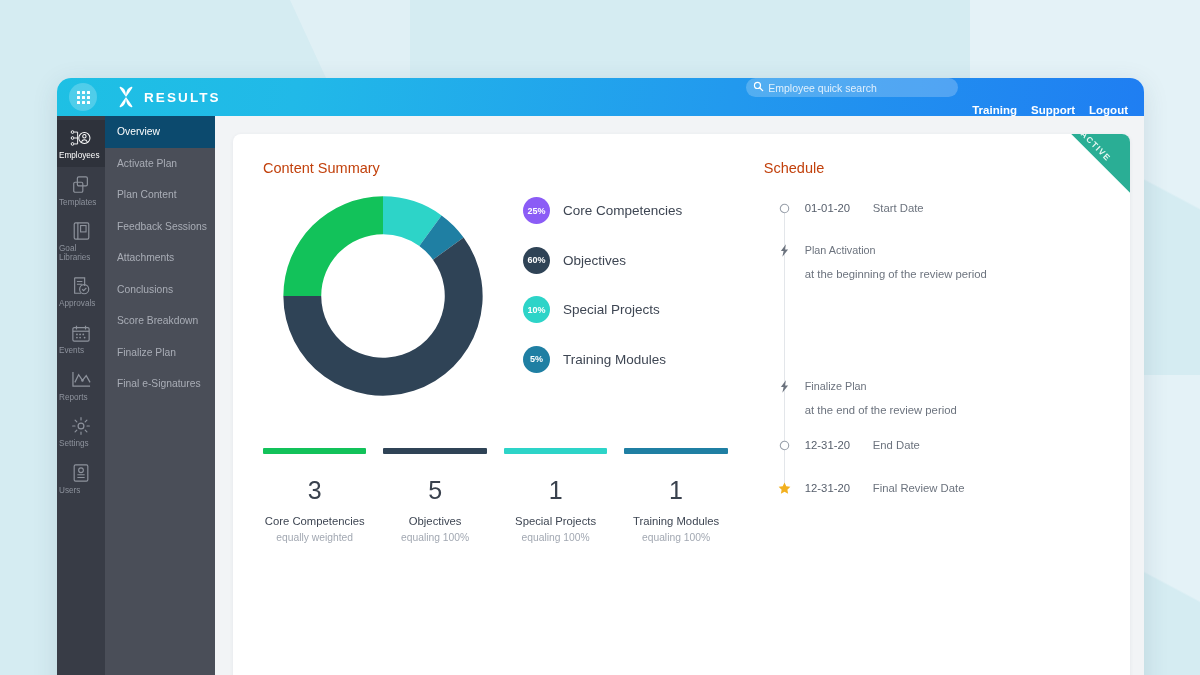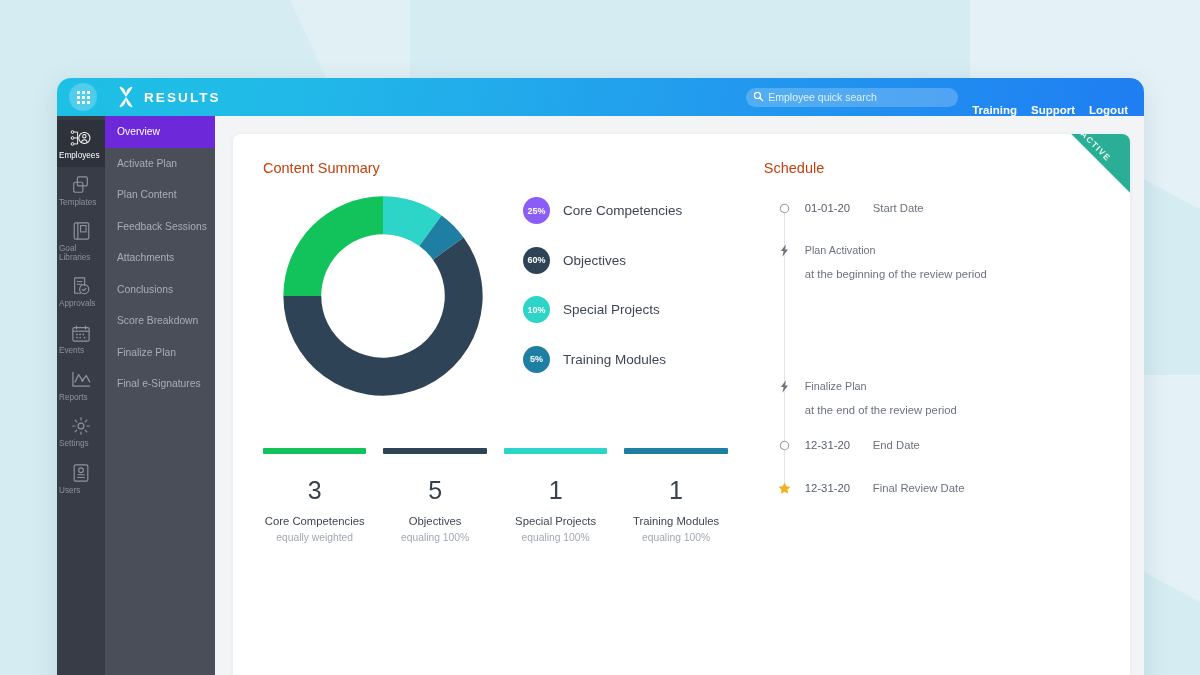--- a/index.html
+++ b/index.html
@@ -57,21 +57,21 @@
   .grid-btn .dots i { display: block; width: 3px; height: 3px; background: #fff; border-radius: .5px; }
 
   .brand { display: flex; align-items: center; margin-left: 18px; gap: 7px; }
   .brand-mark { width: 22px; height: 22px; }
   .brand-name {
     color: #fff; font-size: 13.5px; font-weight: bold;
     letter-spacing: 2.1px;
   }
 
   .topbar-right {
-    margin-left: auto; display: flex; align-items: center; gap: 14px;
+    margin-left: auto; display: flex; gap: 14px;
     padding-right: 16px;
   }
   .search-wrap {
     position: relative; width: 212px; height: 19px;
     background: rgba(255,255,255,.22); border-radius: 10px;
     display: flex; align-items: center; padding-left: 22px;
   }
   .search-wrap svg { position: absolute; left: 7px; top: 3px; }
   .search-input {
     border: 0; background: transparent; outline: none; width: 100%;
@@ -98,21 +98,21 @@
   .rail-item.active { background: #2e323b; color: #fff; }
   .rail-ico { height: 22px; display: flex; align-items: center; justify-content: center; }
   .rail-label { font-size: 8.2px; margin-top: 3px; display: block; }
 
   
   .navmenu { width: 110px; background: #4a4e58; flex-shrink: 0; }
   .nav-item {
     height: 31.5px; display: flex; align-items: center;
     padding-left: 12px; color: #a9adb6; font-size: 10.3px; cursor: pointer;
   }
-  .nav-item.active { background: #6d28d9; color: #fff; }
+  .nav-item.active { background: #0c4a6e; color: #fff; }
 
   
   .content {
     flex: 1; background: #f2f4f6; padding: 18px 14px 0 18px; overflow: hidden;
   }
   .card {
     position: relative; background: #fff; border-radius: 8px;
     height: 100%; display: flex;
     box-shadow: 0 1px 4px rgba(40,60,80,.07);
     overflow: hidden;

